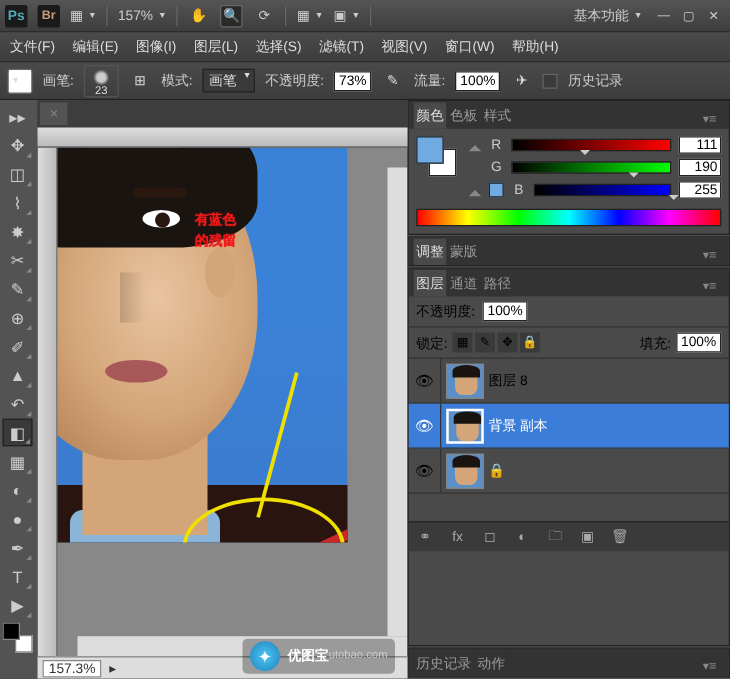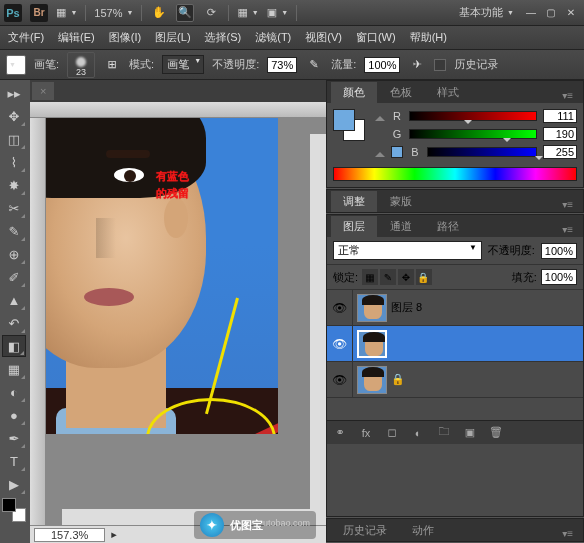--- a/index.html
+++ b/index.html
@@ -63,26 +63,26 @@
 .stripe1,.stripe2,.stripe3{position:absolute;width:120px;height:8px;background:#c82828;transform:rotate(-25deg)}
 .stripe1{top:330px;left:120px}
 .stripe2{top:345px;left:125px}
 .stripe3{top:360px;left:130px}
 .annotation{position:absolute;top:50px;left:110px;color:#f01818;font-size:28px;font-family:"KaiTi","STKaiti",serif;line-height:1.5;font-weight:bold;text-shadow:0 0 1px #f01818}
 .anno-circle{position:absolute;top:280px;left:100px;width:130px;height:80px;border:3px solid #f0e000;border-radius:50%}
 .anno-line{position:absolute;top:180px;left:190px;width:3px;height:120px;background:#f0e000;transform:rotate(15deg);transform-origin:top}
 .scroll-h{position:absolute;bottom:0;left:16px;right:0;height:16px;background:#ddd;display:flex}
 .scroll-v{position:absolute;top:16px;right:0;bottom:16px;width:16px;background:#ddd}
 .status{height:18px;background:#ddd;display:flex;align-items:center;padding:0 4px;gap:6px;color:#333;border-top:1px solid #888}
-.zoom-val{background:#fff;padding:0 16px;border:1px solid #888}
+.zoom-val{background:#fff;padding:0 4px;border:1px solid #888}
 
 .panels{width:258px;background:#535353;display:flex;flex-direction:column}
 .panel-group{border:1px solid #222;background:#4a4a4a;margin-bottom:1px}
 .panel-tabs{height:22px;display:flex;align-items:flex-end;background:#333;padding:0 4px;gap:1px}
-.panel-tab{padding:3px 12px;color:#999;cursor:pointer;background:#333}
+.panel-tab{padding:3px 2px;color:#999;cursor:pointer;background:#333}
 .panel-tab.active{background:#4a4a4a;color:#ddd}
 .panel-menu{margin-left:auto;color:#888;cursor:pointer;padding:2px 6px;font-size:10px}
 .panel-body{padding:6px;color:#ccc}
 .color-row{display:flex;align-items:center;gap:6px;margin-bottom:4px}
 .color-swatch-box{position:relative;width:32px;height:32px;margin-right:4px}
 .cs-fg{position:absolute;top:0;left:0;width:22px;height:22px;background:#6faae0;border:1px solid #222;z-index:2}
 .cs-bg{position:absolute;bottom:0;right:0;width:22px;height:22px;background:#fff;border:1px solid #222}
 .chan-label{width:12px;text-align:center}
 .chan-tri{width:0;height:0;border:5px solid transparent}
 .slider{flex:1;height:10px;border:1px solid #222;position:relative;cursor:pointer}
@@ -300,21 +300,20 @@
     </div>
 
     <div class="panel-group" style="flex:1;display:flex;flex-direction:column">
       <div class="panel-tabs">
         <div class="panel-tab active">图层</div>
         <div class="panel-tab">通道</div>
         <div class="panel-tab">路径</div>
         <div class="panel-menu">▾≡</div>
       </div>
       <div class="layer-controls">
-        <div class="blend-select">正常</div>
         <span>不透明度:</span>
         <span class="pct-input">100%</span>
       </div>
       <div class="layer-controls2">
         <span>锁定:</span>
         <div class="lock-icons">
           <div class="lock-icon">▦</div>
           <div class="lock-icon">✎</div>
           <div class="lock-icon">✥</div>
           <div class="lock-icon">🔒</div>
@@ -331,20 +330,21 @@
               <div class="layer-thumb-hair"></div>
             </div>
           <div class="layer-name">图层 8</div>
         </div>
         <div class="layer-row selected">
           <div class="layer-eye">👁</div>
           <div class="layer-thumb" style="border:2px solid #fff">
               <div class="layer-thumb-face"></div>
               <div class="layer-thumb-hair"></div>
             </div>
+          <div class="layer-name">背景 副本</div>
         </div>
         <div class="layer-row">
           <div class="layer-eye">👁</div>
           <div class="layer-thumb">
               <div class="layer-thumb-face"></div>
               <div class="layer-thumb-hair"></div>
             </div>
           <div class="layer-lock">🔒</div>
         </div>
       </div>

